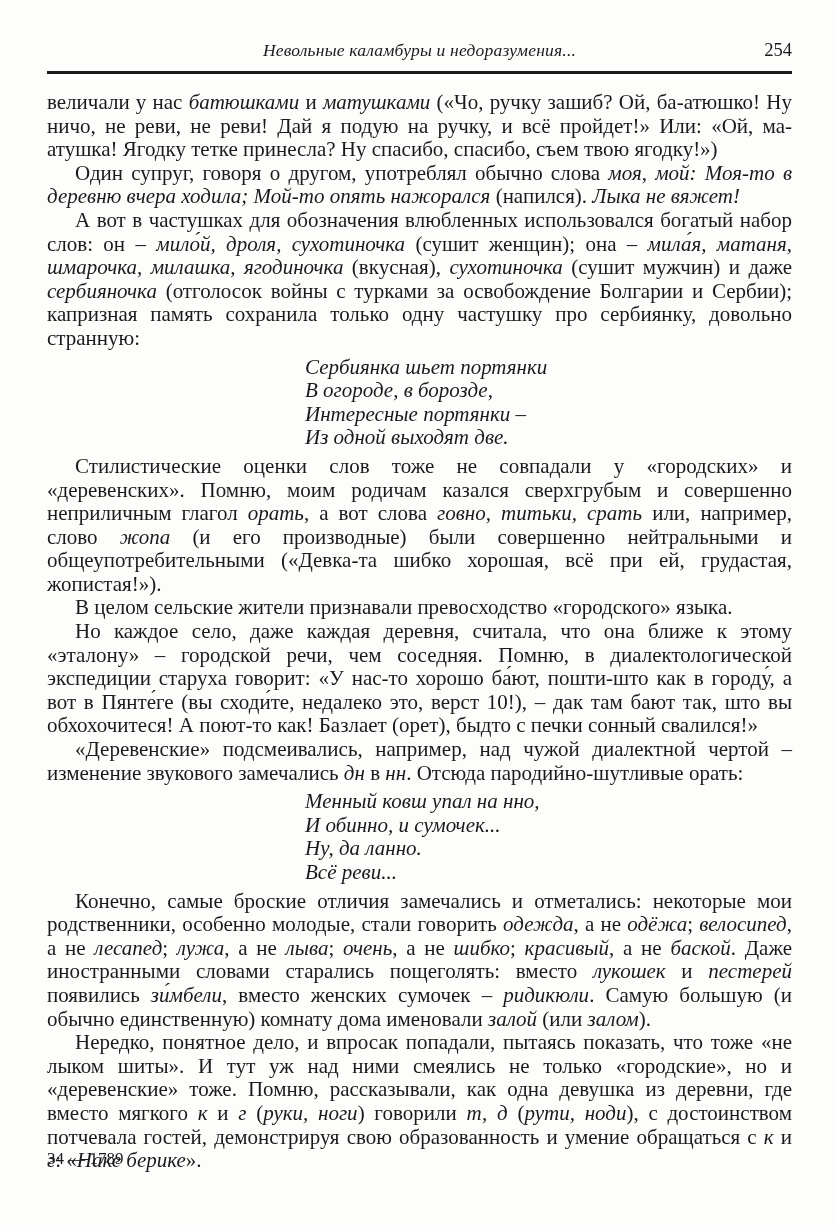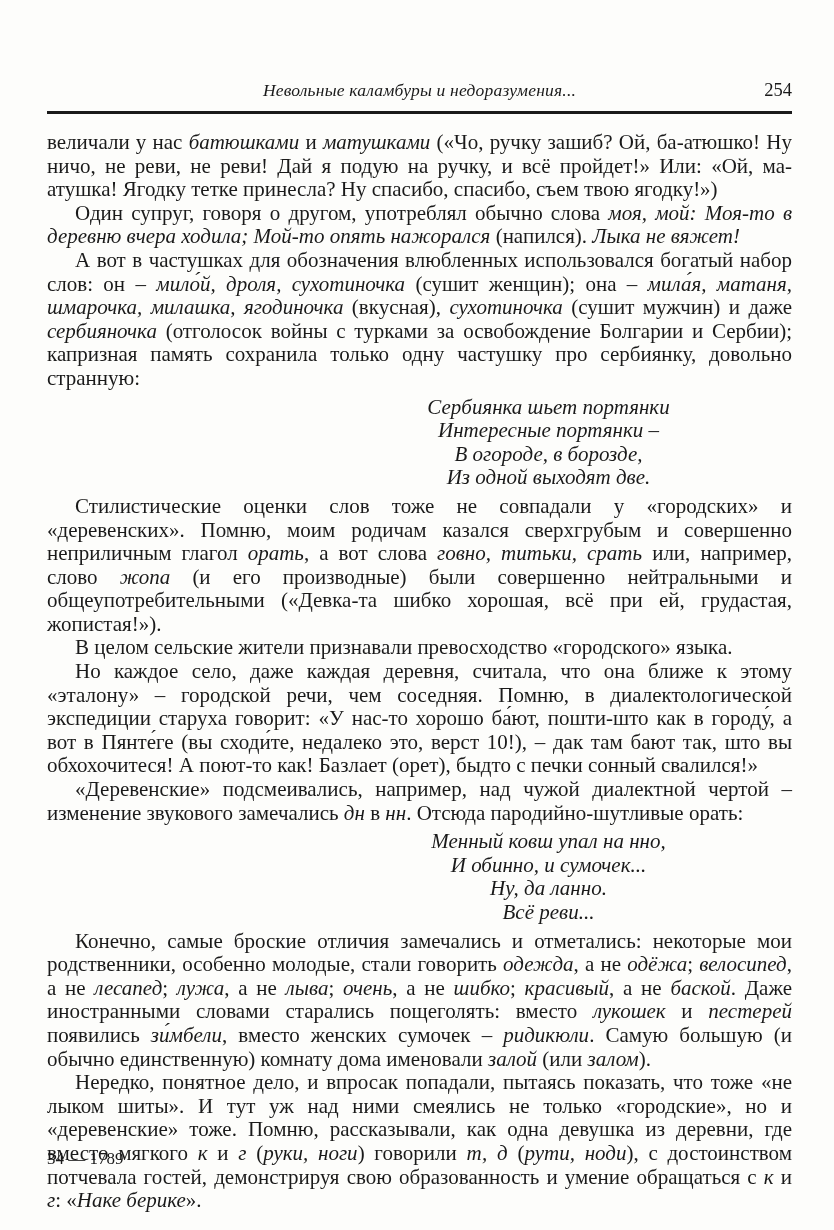--- a/index.html
+++ b/index.html
@@ -12,21 +12,21 @@
     width: 834px;
     height: 1230px;
     background: var(--paper);
     font-family: "Liberation Serif", "DejaVu Serif", serif;
     color: var(--ink);
   }
   .page {
     position: relative;
     width: 834px;
     height: 1230px;
-    padding: 80px 42px 0 47px;
+    padding: 40px 42px 0 47px;
     background: var(--paper);
     overflow: hidden;
   }
   
   .page-header { width: 745px; }
   .header-row {
     position: relative;
     height: 26px;
     text-align: center;
   }
@@ -53,21 +53,21 @@
     margin-top: 17px;
     font-size: 21px;
     line-height: 23.6px;
     text-align: justify;
   }
   .para { margin: 0; }
   .para.indent { text-indent: 28px; }
   .verse {
     margin: 5px 0 5px 258px;
     font-style: italic;
-    text-align: center;
+    text-align: left;
   }
   .verse-line { line-height: 23.6px; }
   
   .page-footer {
     position: absolute;
     left: 47px;
     top: 1149px;
   }
   .signature-mark { font-size: 17px; }
 </style>
@@ -82,22 +82,22 @@
     </div>
     <div class="header-rule"></div>
   </header>
 
   <main class="page-body">
       <p class="para"><span>величали у нас </span><i>батюшками</i><span> и </span><i>матушками</i><span> («Чо, ручку зашиб? Ой, ба-атюшко! Ну ничо, не реви, не реви! Дай я подую на ручку, и всё пройдет!» Или: «Ой, ма-атушка! Ягодку тетке принесла? Ну спасибо, спасибо, съем твою ягодку!»)</span></p>
       <p class="para indent"><span>Один супруг, говоря о другом, употреблял обычно слова </span><i>моя, мой: Моя-то в деревню вчера ходила; Мой-то опять нажорался</i><span> (напился). </span><i>Лыка не вяжет!</i></p>
       <p class="para indent"><span>А вот в частушках для обозначения влюбленных использовался богатый набор слов: он – </span><i>мило́й, дроля, сухотиночка</i><span> (сушит женщин); она – </span><i>мила́я, матаня, шмарочка, милашка, ягодиночка</i><span> (вкусная), </span><i>сухотиночка</i><span> (сушит мужчин) и даже </span><i>сербияночка</i><span> (отголосок войны с турками за освобождение Болгарии и Сербии); капризная память сохранила только одну частушку про сербиянку, довольно странную:</span></p>
       <div class="verse">
         <div class="verse-line">Сербиянка шьет портянки</div>
+        <div class="verse-line">В огороде, в борозде,</div>
         <div class="verse-line">Интересные портянки –</div>
-        <div class="verse-line">В огороде, в борозде,</div>
         <div class="verse-line">Из одной выходят две.</div>
       </div>
       <p class="para indent"><span>Стилистические оценки слов тоже не совпадали у «городских» и «деревенских». Помню, моим родичам казался сверхгрубым и совершенно неприличным глагол </span><i>орать</i><span>, а вот слова </span><i>говно, титьки, срать</i><span> или, например, слово </span><i>жопа</i><span> (и его производные) были совершенно нейтральными и общеупотребительными («Девка-та шибко хорошая, всё при ей, грудастая, жопистая!»).</span></p>
       <p class="para indent"><span>В целом сельские жители признавали превосходство «городского» языка.</span></p>
       <p class="para indent"><span>Но каждое село, даже каждая деревня, считала, что она ближе к этому «эталону» – городской речи, чем соседняя. Помню, в диалектологической экспедиции старуха говорит: «У нас-то хорошо ба́ют, пошти-што как в городу́, а вот в Пянте́ге (вы сходи́те, недалеко это, верст 10!), – дак там бают так, што вы обхохочитеся! А поют-то как! Базлает (орет), быдто с печки сонный свалился!»</span></p>
       <p class="para indent"><span>«Деревенские» подсмеивались, например, над чужой диалектной чертой – изменение звукового замечались </span><i>дн</i><span> в </span><i>нн</i><span>. Отсюда пародийно-шутливые орать:</span></p>
       <div class="verse">
         <div class="verse-line">Менный ковш упал на нно,</div>
         <div class="verse-line">И обинно, и сумочек...</div>
         <div class="verse-line">Ну, да ланно.</div>

